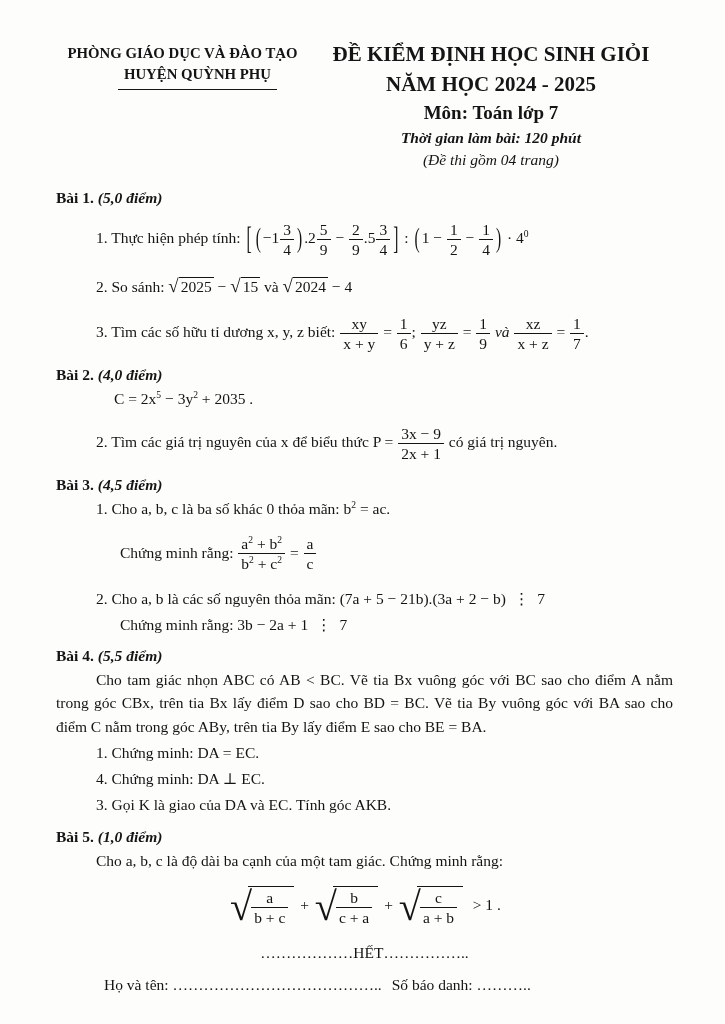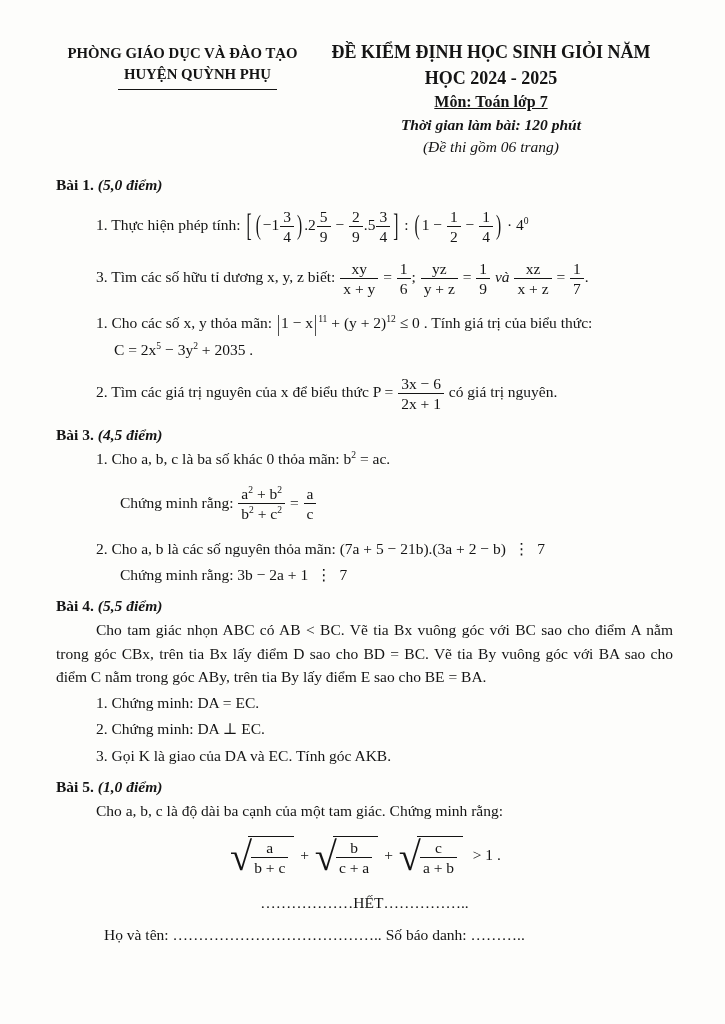--- a/index.html
+++ b/index.html
@@ -10,22 +10,22 @@
     font-family: "Liberation Serif", "DejaVu Serif", serif;
     font-size: 15.5px;
     padding: 40px 52px 0 56px;
     overflow: hidden; position: relative;
   }
   
   .header { display: flex; margin-bottom: 18px; }
   .h-left { width: 41%; text-align: center; font-weight: bold; font-size: 14.8px; line-height: 1.45; padding-top: 3px; }
   .district { display: inline-block; border-bottom: 1.6px solid #141414; padding: 0 6px 3px; margin-left: 30px; }
   .h-right { width: 59%; text-align: center; line-height: 1.42; }
-  .t1 { font-weight: bold; font-size: 18px; text-align: center; }
-  .t2 { font-weight: bold; font-size: 16px; text-decoration: underline; }
+  .t1 { font-weight: bold; font-size: 21px; text-align: center; }
+  .t2 { font-weight: bold; font-size: 19px; }
   .t3 { font-weight: bold; font-style: italic; }
   .t4 { font-style: italic; }
   
   .ptitle { font-weight: bold; margin: 11px 0 2px; }
   .ptitle .pts { font-style: italic; }
   .line { margin: 3px 0; line-height: 1.5; }
   .tall { margin: 14px 0; }
   .ind1 { padding-left: 40px; }
   .ind2 { padding-left: 58px; }
   .ind3 { padding-left: 64px; }
@@ -40,74 +40,78 @@
   .sqrt::before { content: "√"; font-size: 1.22em; }
   .sqrt .rad { border-top: 1.2px solid #141414; padding: 0 2px; }
   .bigroot { display: inline-flex; align-items: center; vertical-align: middle; margin: 0 2px; }
   .rsign { font-size: 2.6em; line-height: 0.85; margin-right: -4px; position: relative; top: 1px; }
   .brad { border-top: 1.5px solid #141414; padding: 2px 5px 0 2px; }
   .bp { display: inline-block; transform: scaleY(1.8); margin: 0 2px; }
   .bb { display: inline-block; transform: scaleY(2.1); margin: 0 2px; }
   .tb { display: inline-block; transform: scaleY(1.55); margin: 0 1px; }
   .vd { padding: 0 4px; }
   
-  .footer-name { padding-left: 48px; margin-top: 12px; display: flex; gap: 4px; align-items: center; }
+  .footer-name { padding-left: 48px; margin-top: 12px; display: flex; gap: 10px; align-items: center; }
 </style>
 </head>
 <body>
 
 <div class="page">
 
   <div class="header">
     <div class="h-left">
       <div>PHÒNG GIÁO DỤC VÀ ĐÀO TẠO</div>
       <div><span class="district">HUYỆN QUỲNH PHỤ</span></div>
     </div>
     <div class="h-right">
       <div class="t1">ĐỀ KIỂM ĐỊNH HỌC SINH GIỎI NĂM HỌC 2024 - 2025</div>
       <div class="t2">Môn: Toán lớp 7</div>
       <div class="t3">Thời gian làm bài: 120 phút</div>
-      <div class="t4">(Đề thi gồm 06 trang)</div>
+      <div class="t4">(Đề thi gồm 04 trang)</div>
     </div>
   </div>
 
   <section>
     <div class="ptitle">
       <span>Bài 1.</span>
       <span class="pts">(5,0 điểm)</span>
     </div>
     <div class="line ind1 tall">1. Thực hiện phép tính: <span class="bb">[</span><span class="bp">(</span>−1<span class="frac"><span class="fn">3</span><span class="fd">4</span></span><span class="bp">)</span>.2<span class="frac"><span class="fn">5</span><span class="fd">9</span></span> − <span class="frac"><span class="fn">2</span><span class="fd">9</span></span>.5<span class="frac"><span class="fn">3</span><span class="fd">4</span></span><span class="bb">]</span> : <span class="bp">(</span>1 − <span class="frac"><span class="fn">1</span><span class="fd">2</span></span> − <span class="frac"><span class="fn">1</span><span class="fd">4</span></span><span class="bp">)</span> · 4<sup>0</sup></div>
+    <div class="line ind1">2. So sánh: <span class="sqrt"><span class="rad">2025</span></span> − <span class="sqrt"><span class="rad">15</span></span> và <span class="sqrt"><span class="rad">2024</span></span> − 4</div>
     <div class="line ind1 tall">3. Tìm các số hữu tỉ dương x, y, z biết: <span class="frac"><span class="fn">xy</span><span class="fd">x + y</span></span> = <span class="frac"><span class="fn">1</span><span class="fd">6</span></span>; <span class="frac"><span class="fn">yz</span><span class="fd">y + z</span></span> = <span class="frac"><span class="fn">1</span><span class="fd">9</span></span> <i>và</i> <span class="frac"><span class="fn">xz</span><span class="fd">x + z</span></span> = <span class="frac"><span class="fn">1</span><span class="fd">7</span></span>.</div>
   </section>
 
   <section>
-    <div class="line ind1">1. Cho các số x, y thỏa mãn: <span class="tb">|</span>1 − x<span class="tb">|</span><sup>11</sup> + (y + 2)<sup>12</sup> ≤ 0 . Tính giá trị của biểu thức:</div>
+    <div class="ptitle">
+      <span>Bài 2.</span>
+      <span class="pts">(4,0 điểm)</span>
+    </div>
     <div class="line ind2">C = 2x<sup>5</sup> − 3y<sup>2</sup> + 2035 .</div>
-    <div class="line ind1 tall">2. Tìm các giá trị nguyên của x để biểu thức P = <span class="frac"><span class="fn">3x − 6</span><span class="fd">2x + 1</span></span> có giá trị nguyên.</div>
+    <div class="line ind1 tall">2. Tìm các giá trị nguyên của x để biểu thức P = <span class="frac"><span class="fn">3x − 9</span><span class="fd">2x + 1</span></span> có giá trị nguyên.</div>
   </section>
 
   <section>
     <div class="ptitle">
       <span>Bài 3.</span>
       <span class="pts">(4,5 điểm)</span>
     </div>
     <div class="line ind1">1. Cho a, b, c là ba số khác 0 thỏa mãn: b<sup>2</sup> = ac.</div>
     <div class="line ind3 tall">Chứng minh rằng: <span class="frac"><span class="fn">a<sup>2</sup> + b<sup>2</sup></span><span class="fd">b<sup>2</sup> + c<sup>2</sup></span></span> = <span class="frac"><span class="fn">a</span><span class="fd">c</span></span></div>
     <div class="line ind1">2. Cho a, b là các số nguyên thỏa mãn: (7a + 5 − 21b).(3a + 2 − b) <span class="vd">⋮</span> 7</div>
     <div class="line ind3">Chứng minh rằng: 3b − 2a + 1 <span class="vd">⋮</span> 7</div>
   </section>
 
   <section>
     <div class="ptitle">
       <span>Bài 4.</span>
       <span class="pts">(5,5 điểm)</span>
     </div>
     <div class="line para">Cho tam giác nhọn ABC có AB &lt; BC. Vẽ tia Bx vuông góc với BC sao cho điểm A nằm trong góc CBx, trên tia Bx lấy điểm D sao cho BD = BC. Vẽ tia By vuông góc với BA sao cho điểm C nằm trong góc ABy, trên tia By lấy điểm E sao cho BE = BA.</div>
     <div class="line ind1">1. Chứng minh: DA = EC.</div>
-    <div class="line ind1">2. Chứng minh: DA ⊥ EC.</div>
+    <div class="line ind1">4. Chứng minh: DA ⊥ EC.</div>
     <div class="line ind1">3. Gọi K là giao của DA và EC. Tính góc AKB.</div>
   </section>
 
   <section>
     <div class="ptitle">
       <span>Bài 5.</span>
       <span class="pts">(1,0 điểm)</span>
     </div>
     <div class="line ind1">Cho a, b, c là độ dài ba cạnh của một tam giác. Chứng minh rằng:</div>
     <div class="line center tall"><span class="bigroot">

